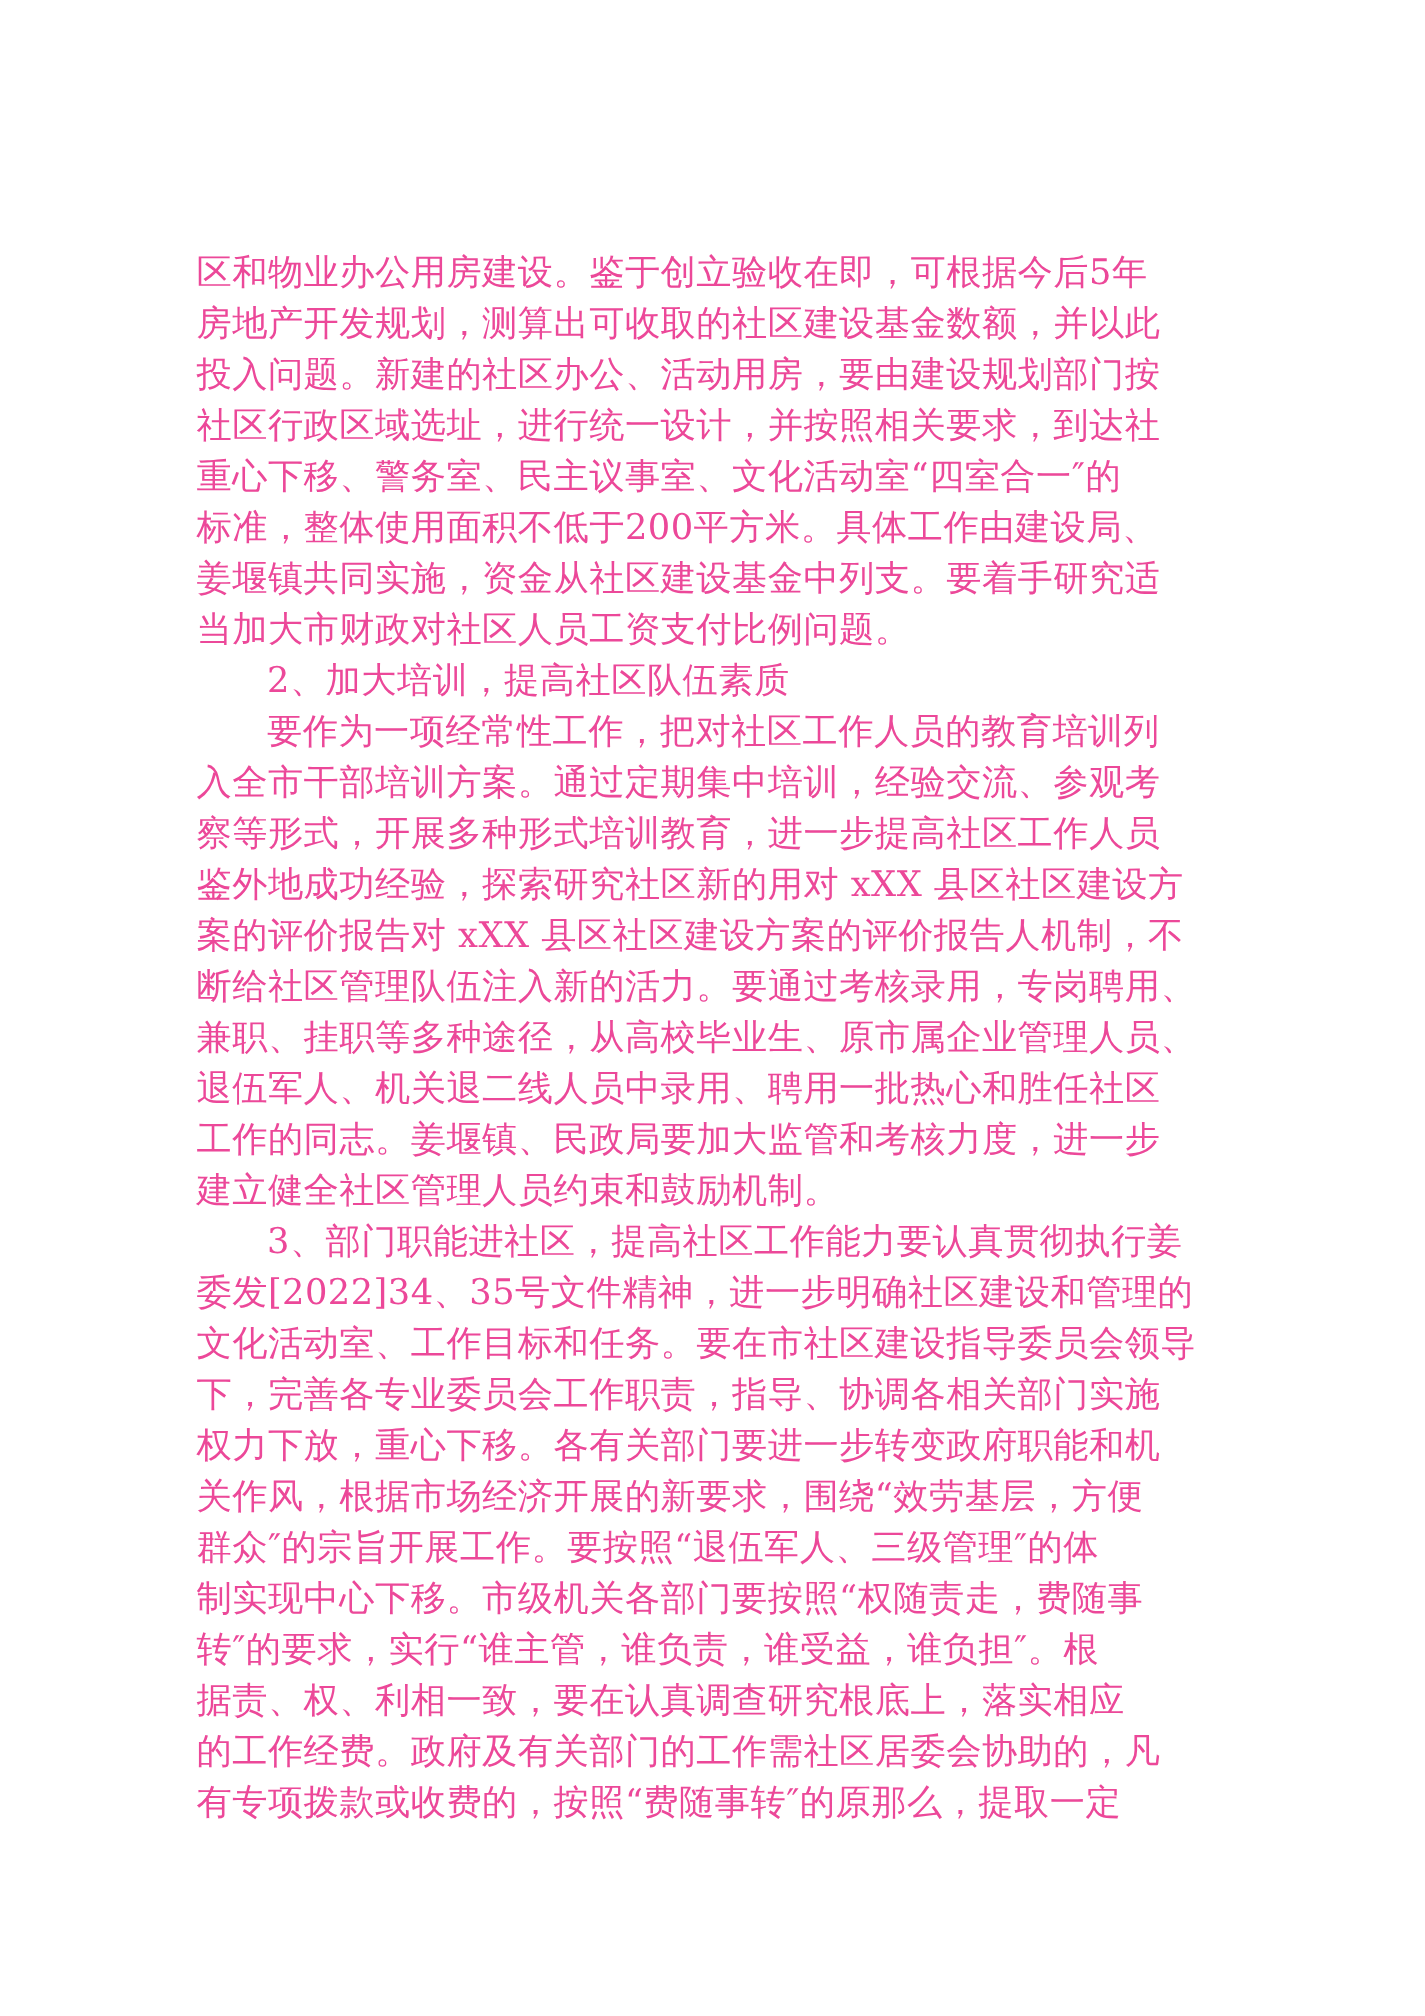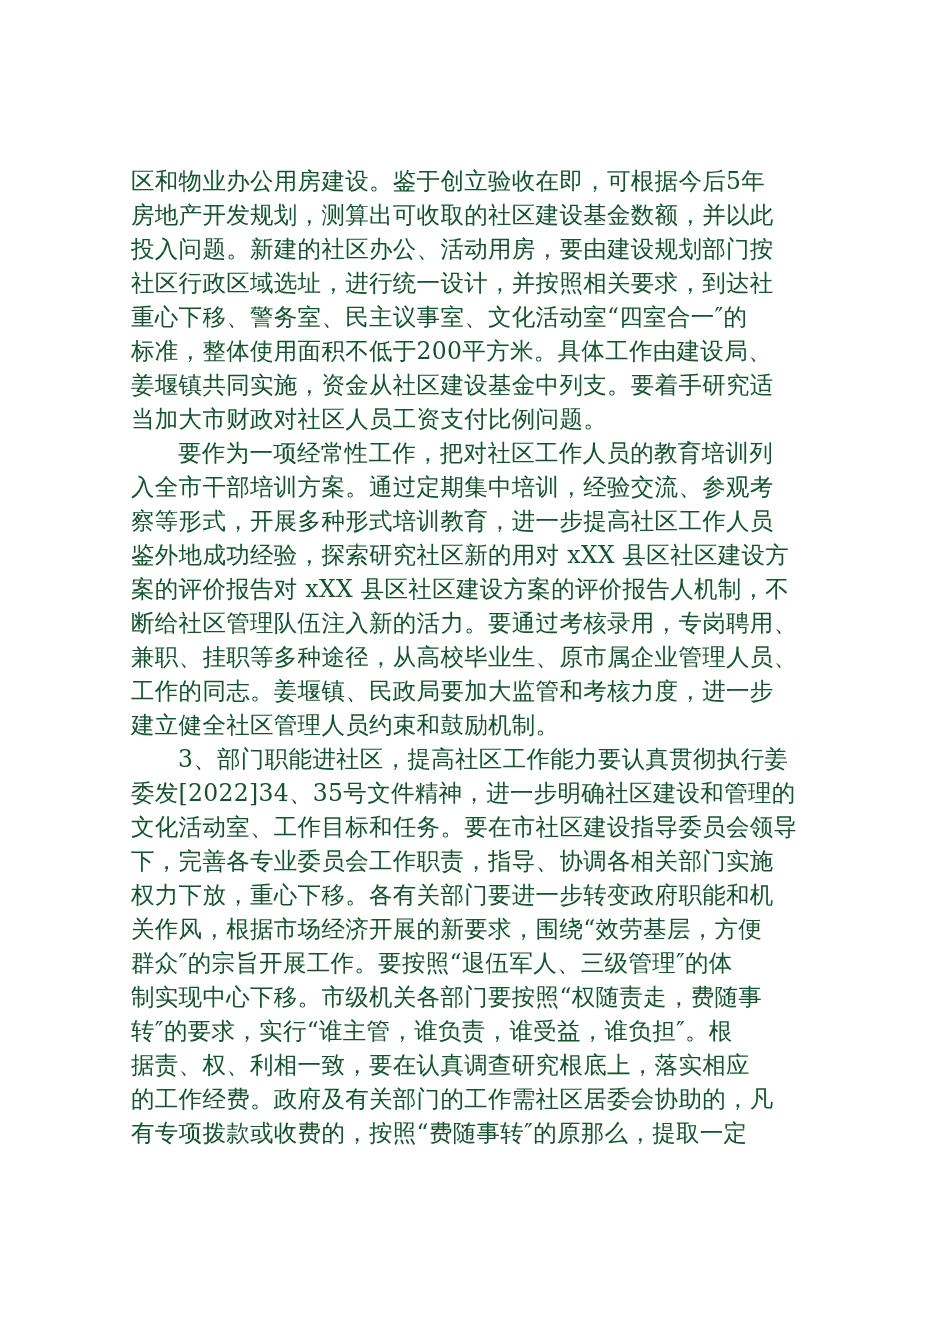--- a/index.html
+++ b/index.html
@@ -12,21 +12,21 @@
       height: 1344px;
       position: relative;
       overflow: hidden;
     }
     .page {
       position: absolute;
       left: 131px;
       top: 164px;
       width: 712px;
       font-family: "DejaVu Serif", "Liberation Serif", serif;
-      color: #14532d;
+      color: #ec4899;
       font-size: 23.5px;
       line-height: 34px;
       letter-spacing: 0.3px;
     }
     .line {
       display: block;
       white-space: nowrap;
       height: 34px;
     }
     .indent {
@@ -39,27 +39,29 @@
 <div class="page">
   <div id="lines">
       <span class="line">区和物业办公用房建设。鉴于创立验收在即，可根据今后5年</span>
       <span class="line">房地产开发规划，测算出可收取的社区建设基金数额，并以此</span>
       <span class="line">投入问题。新建的社区办公、活动用房，要由建设规划部门按</span>
       <span class="line">社区行政区域选址，进行统一设计，并按照相关要求，到达社</span>
       <span class="line">重心下移、警务室、民主议事室、文化活动室“四室合一″的</span>
       <span class="line">标准，整体使用面积不低于200平方米。具体工作由建设局、</span>
       <span class="line">姜堰镇共同实施，资金从社区建设基金中列支。要着手研究适</span>
       <span class="line">当加大市财政对社区人员工资支付比例问题。</span>
+      <span class="line indent">2、加大培训，提高社区队伍素质</span>
       <span class="line indent">要作为一项经常性工作，把对社区工作人员的教育培训列</span>
       <span class="line">入全市干部培训方案。通过定期集中培训，经验交流、参观考</span>
       <span class="line">察等形式，开展多种形式培训教育，进一步提高社区工作人员</span>
       <span class="line">鉴外地成功经验，探索研究社区新的用对 xXX 县区社区建设方</span>
       <span class="line">案的评价报告对 xXX 县区社区建设方案的评价报告人机制，不</span>
       <span class="line">断给社区管理队伍注入新的活力。要通过考核录用，专岗聘用、</span>
       <span class="line">兼职、挂职等多种途径，从高校毕业生、原市属企业管理人员、</span>
+      <span class="line">退伍军人、机关退二线人员中录用、聘用一批热心和胜任社区</span>
       <span class="line">工作的同志。姜堰镇、民政局要加大监管和考核力度，进一步</span>
       <span class="line">建立健全社区管理人员约束和鼓励机制。</span>
       <span class="line indent">3、部门职能进社区，提高社区工作能力要认真贯彻执行姜</span>
       <span class="line">委发[2022]34、35号文件精神，进一步明确社区建设和管理的</span>
       <span class="line">文化活动室、工作目标和任务。要在市社区建设指导委员会领导</span>
       <span class="line">下，完善各专业委员会工作职责，指导、协调各相关部门实施</span>
       <span class="line">权力下放，重心下移。各有关部门要进一步转变政府职能和机</span>
       <span class="line">关作风，根据市场经济开展的新要求，围绕“效劳基层，方便</span>
       <span class="line">群众″的宗旨开展工作。要按照“退伍军人、三级管理″的体</span>
       <span class="line">制实现中心下移。市级机关各部门要按照“权随责走，费随事</span>

